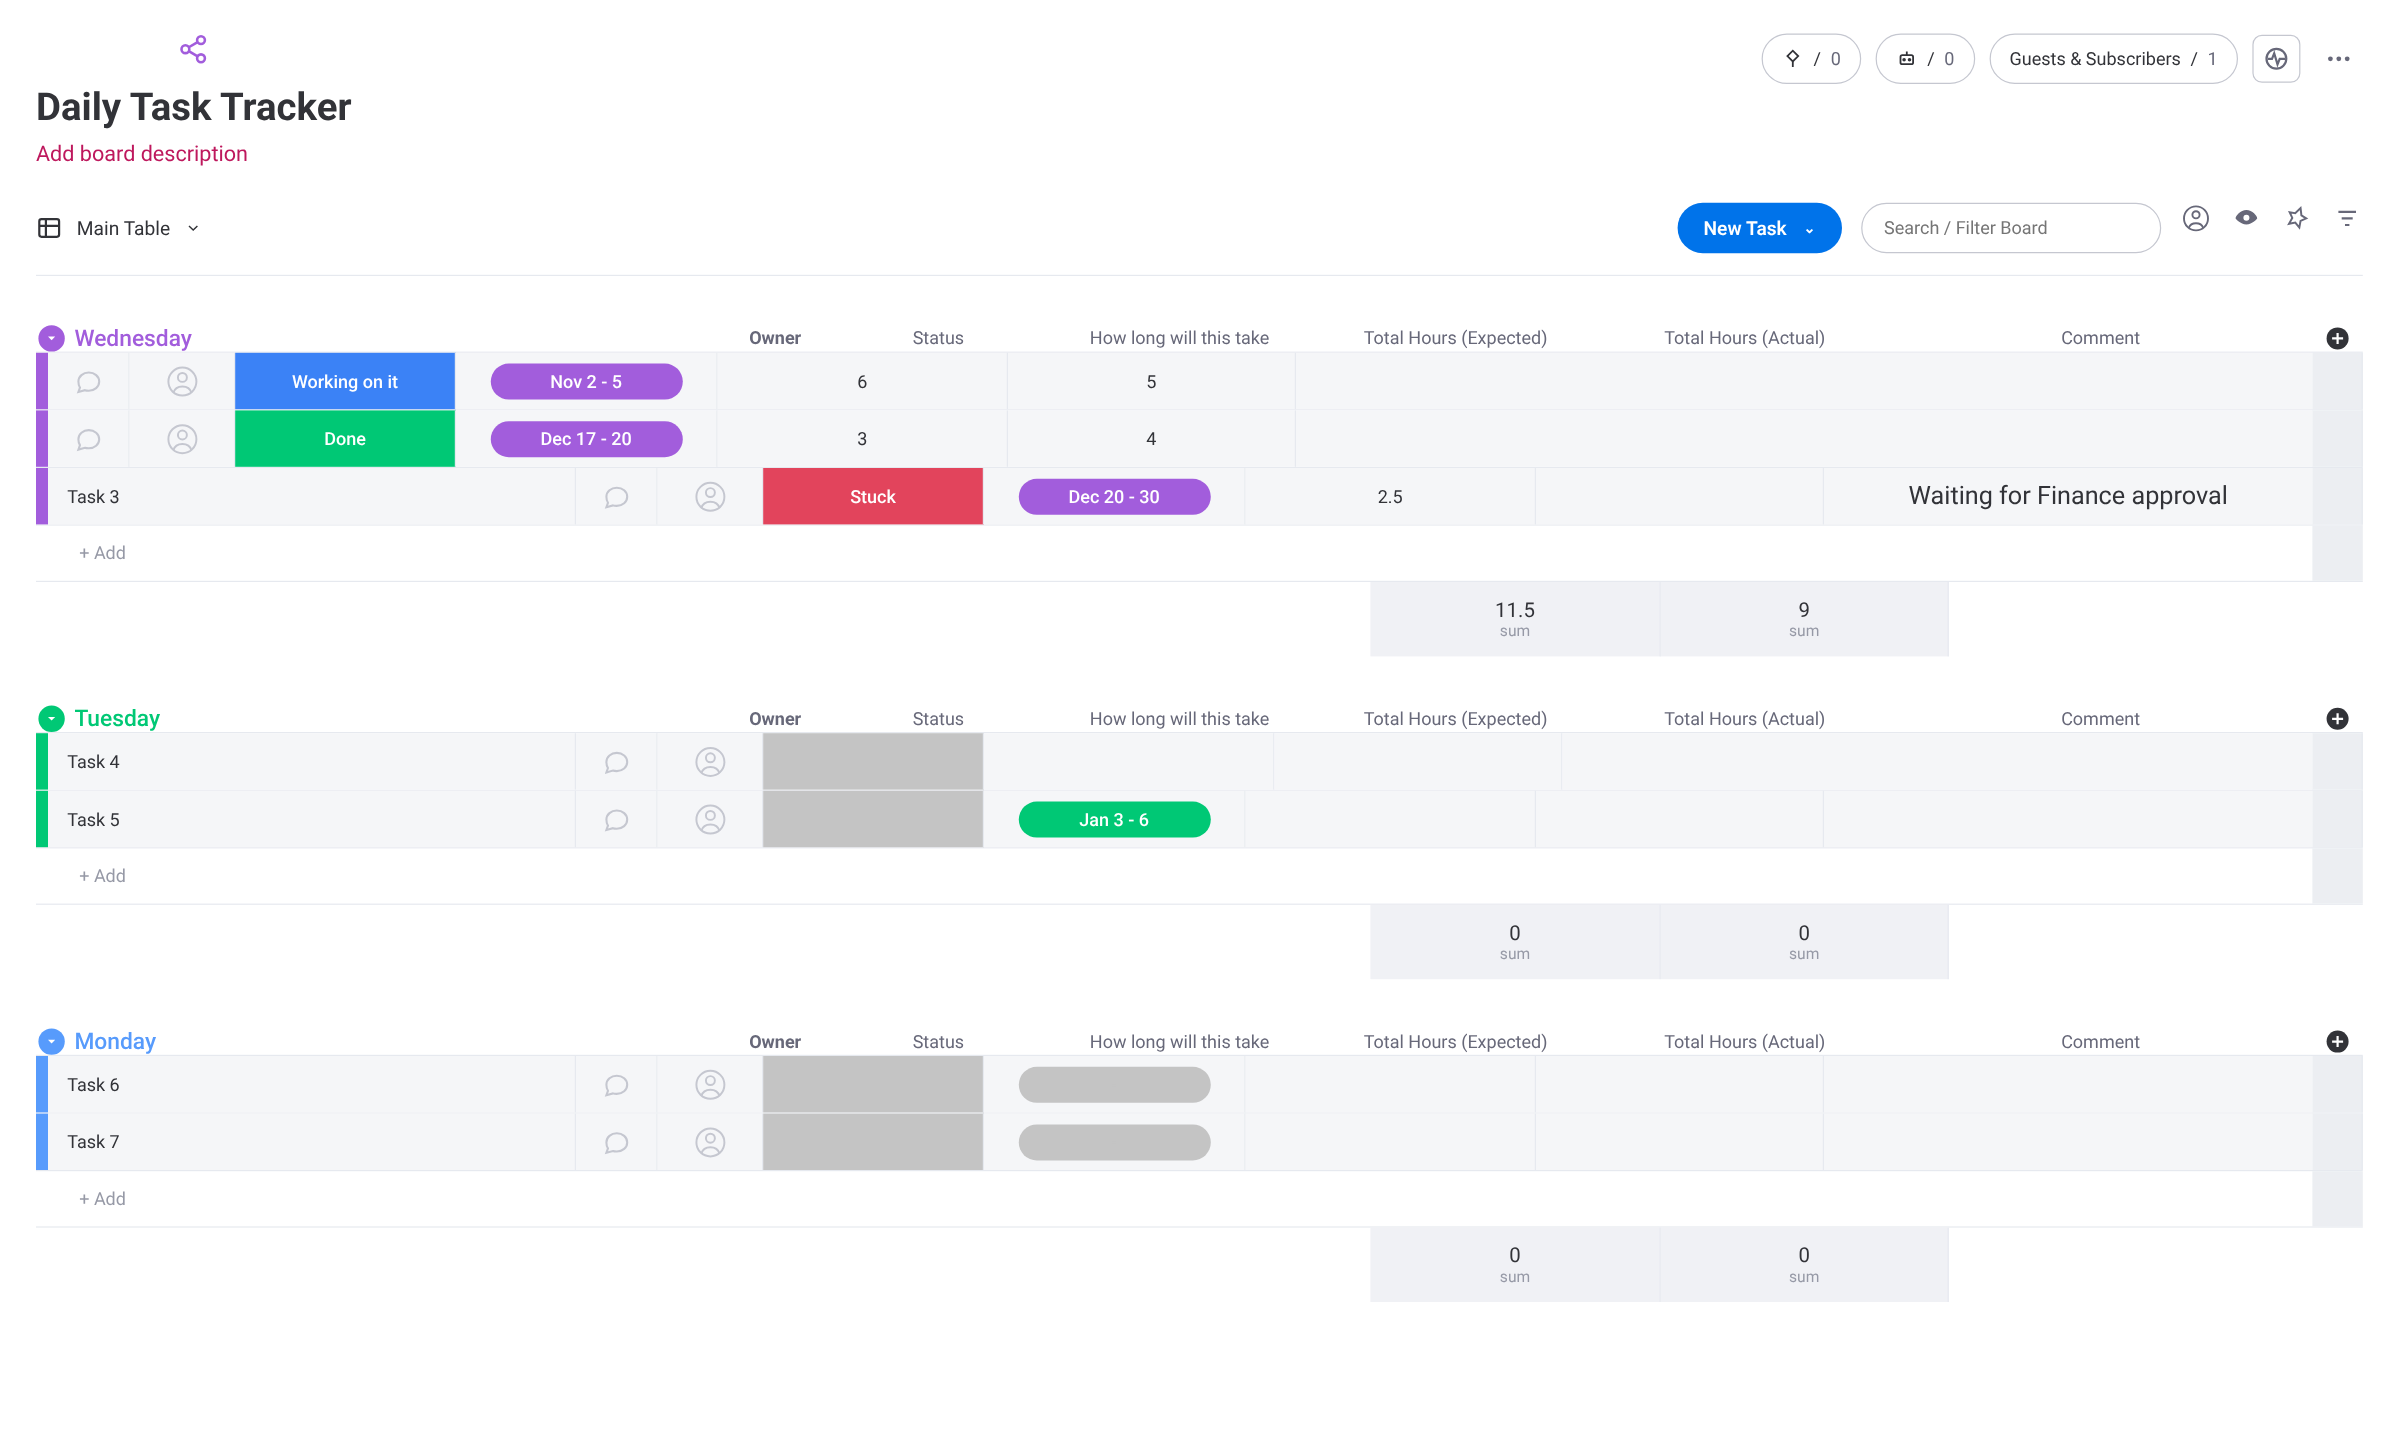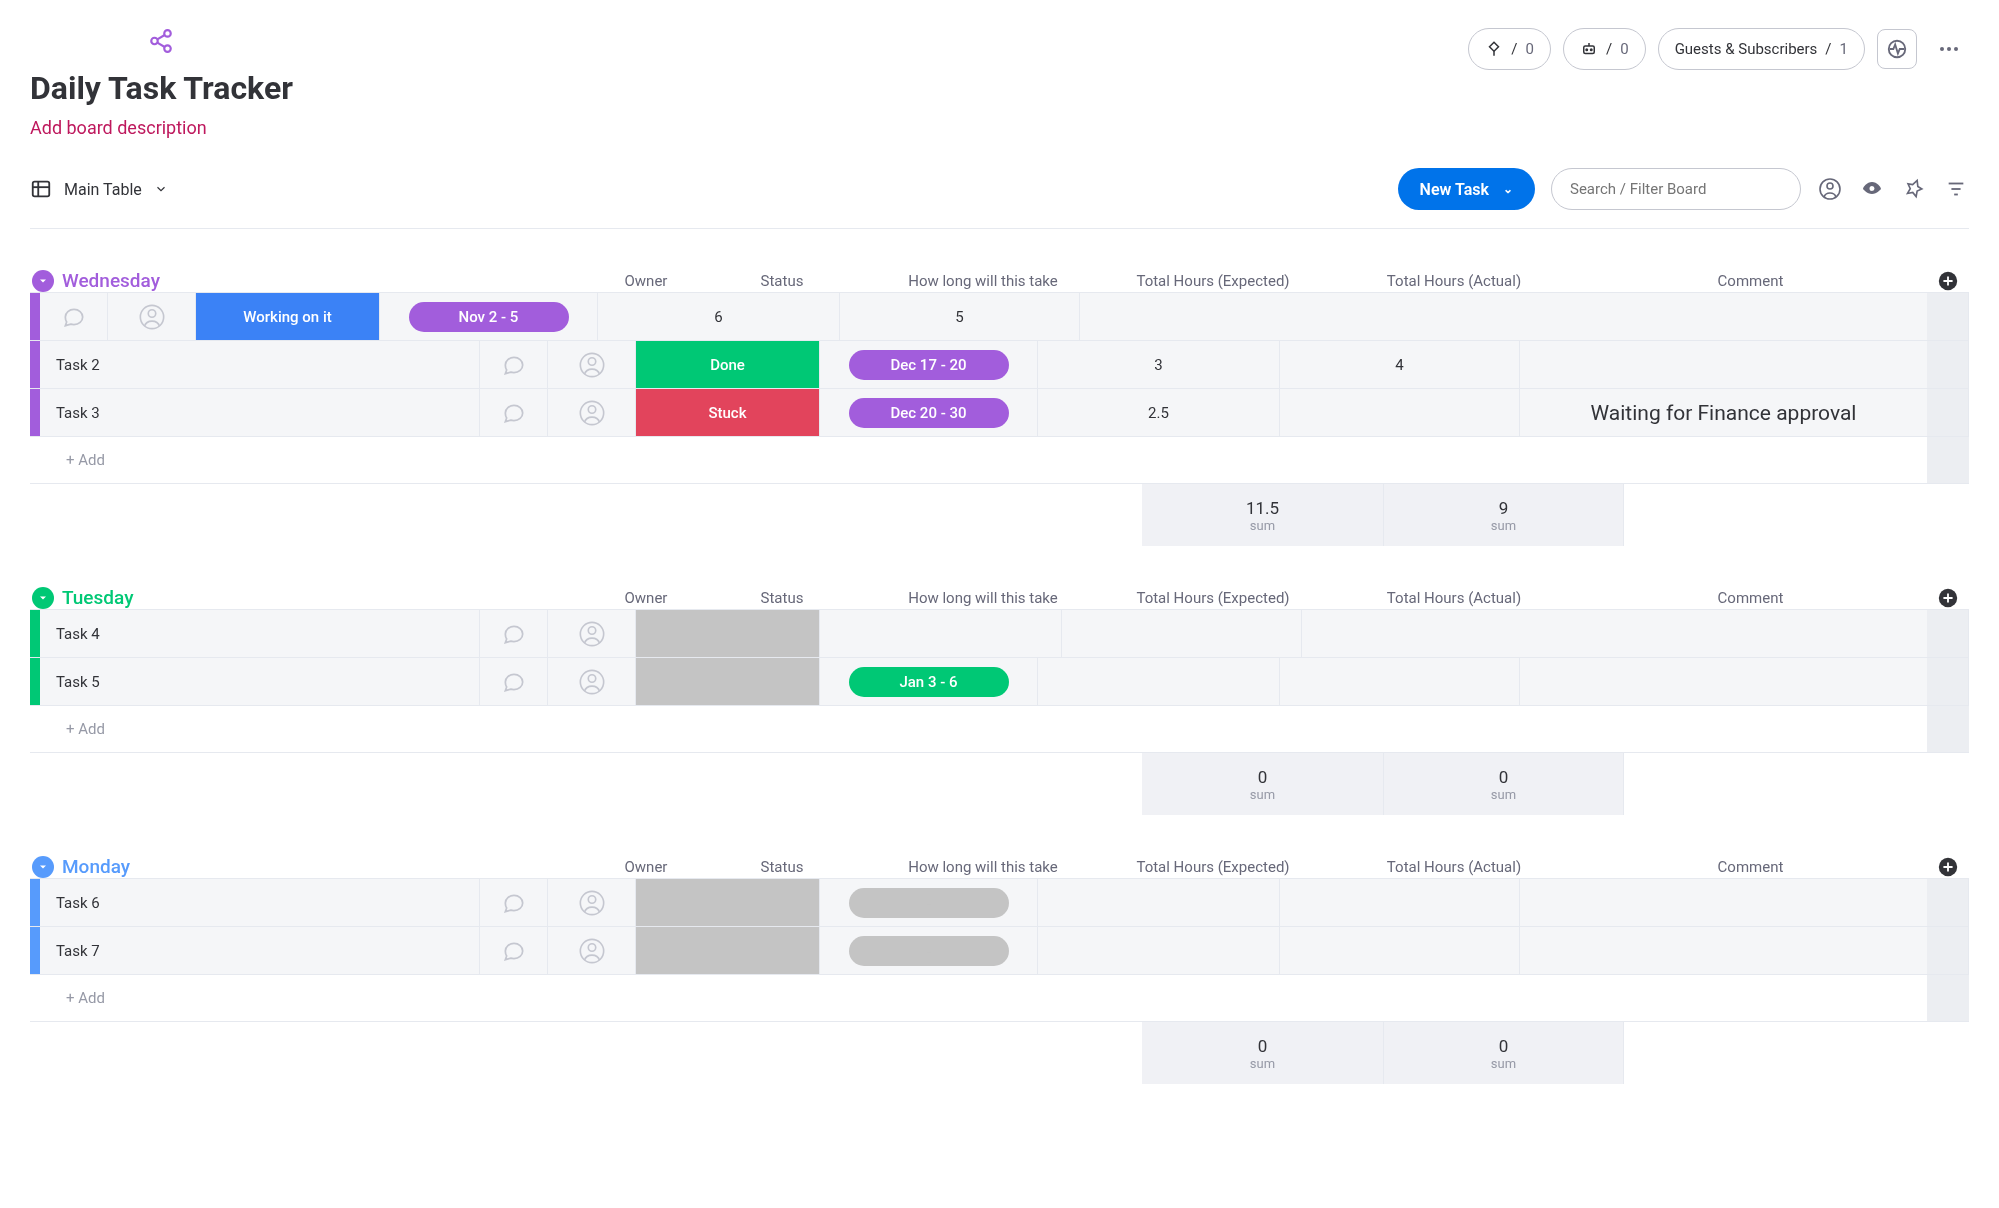--- a/index.html
+++ b/index.html
@@ -16,35 +16,35 @@
   .pill{height:42px;border:1px solid #c5c7d0;border-radius:21px;display:flex;align-items:center;padding:0 16px;gap:8px;font-size:15px;color:#323338;background:#fff;}
   .pill .count{color:#676879;}
   .iconbtn{width:40px;height:40px;display:flex;align-items:center;justify-content:center;color:#676879;border:1px solid #c5c7d0;border-radius:8px;background:#fff;}
   .iconbtn.naked{border:none;}
   .hdr-right svg{display:block;}
 
   
   .toolbar{display:flex;align-items:center;justify-content:space-between;margin-top:30px;border-bottom:1px solid #e6e9ef;padding-bottom:18px;}
   .tl{display:flex;align-items:center;gap:12px;color:#323338;font-size:16px;}
   .tl svg{flex:none;}
-  .tr{display:flex;align-items:center;gap:16px;}
+  .tr{display:flex;gap:16px;}
   .newtask{background:#0073ea;color:#fff;height:42px;border:none;border-radius:21px;padding:0 22px;font-size:16px;font-weight:600;display:flex;align-items:center;gap:14px;}
   .newtask .caret{font-size:12px;}
   .search{height:42px;border:1px solid #c5c7d0;border-radius:21px;width:250px;padding:0 18px;font-size:15px;color:#0f766e;outline:none;}
   .tr .ic{width:26px;height:26px;display:flex;align-items:center;justify-content:center;color:#676879;}
 
   
   .group{margin-top:40px;}
   .g-head{display:flex;align-items:center;}
   .g-title-wrap{display:flex;align-items:center;gap:8px;width:572px;padding-left:2px;}
   .g-circle{width:22px;height:22px;border-radius:50%;display:flex;align-items:center;justify-content:center;color:#fff;}
   .g-circle svg{display:block;}
   .g-title{font-size:19px;font-weight:500;}
   .col-h{font-size:15px;color:#676879;text-align:center;}
-  .c-owner{width:88px;}
+  .c-owner{width:88px;font-weight:bold;}
   .c-status{width:184px;}
   .c-time{width:218px;}
   .c-exp{width:242px;}
   .c-act{width:240px;}
   .c-comment{flex:1;}
   .c-add{width:42px;display:flex;align-items:center;justify-content:center;}
 
   .row{display:flex;align-items:stretch;border-top:1px solid #e6e9ef;height:48px;}
   .row:first-of-type{margin-top:10px;}
   .stripe{width:10px;flex:none;}
@@ -224,21 +224,20 @@
       <div class="cell time">
             <span class="badge" style="background:#a25ddc">Nov 2 - 5</span>
           </div>
       <div class="cell exp">6</div>
       <div class="cell act">5</div>
       <div class="cell comment"></div>
       <div class="cell tail"></div>
     </div>
         <div class="row">
       <div class="stripe" style="background:#a25ddc"></div>
-      <div class="cell task">Task 2</div>
       <div class="cell chat chat-outline">
             <svg width="26" height="26" viewBox="0 0 24 24" fill="none" stroke="currentColor" stroke-width="1.6">
               <path d="M20 12c0 4-3.6 7-8 7-1 0-2 0-3-.4L4 20l1.2-3.4C4.4 15.4 4 13.8 4 12c0-4 3.6-7 8-7s8 3 8 7z"></path>
             </svg>
           </div>
       <div class="cell owner avatar-outline">
             <svg width="28" height="28" viewBox="0 0 24 24" fill="none" stroke="currentColor" stroke-width="1.4">
               <circle cx="12" cy="12" r="10"></circle>
               <circle cx="12" cy="9" r="3.2"></circle>
               <path d="M5.5 20c1-3.3 4-4.5 6.5-4.5s5.5 1.2 6.5 4.5"></path>

